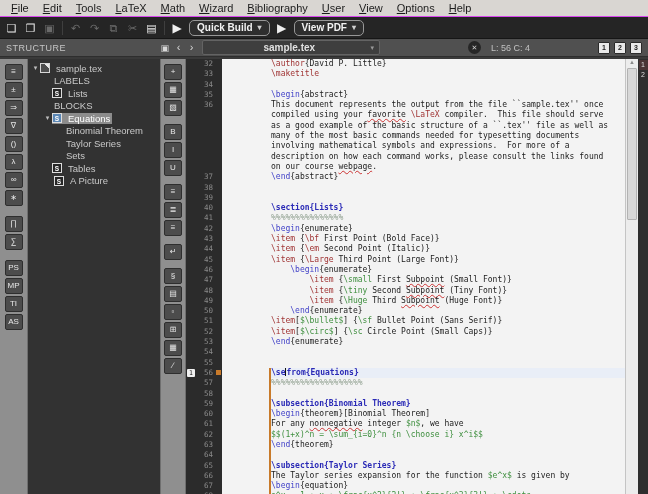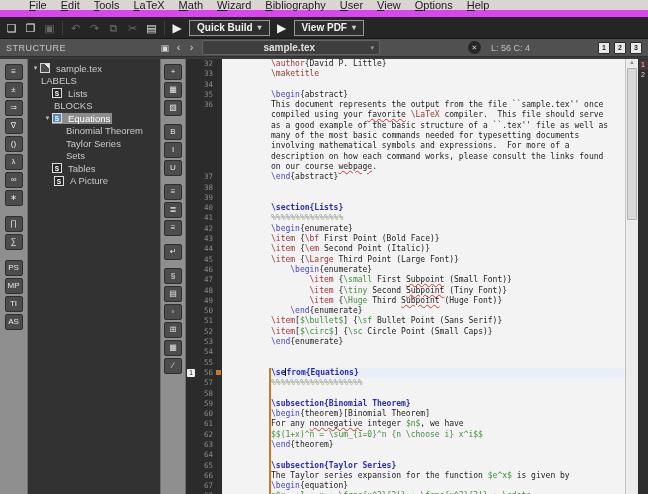--- a/index.html
+++ b/index.html
@@ -2,36 +2,36 @@
 <html><head>
 <meta charset="utf-8">
 <style>
   * { box-sizing: border-box; margin: 0; padding: 0; }
   html,body { background:#4a4a4a; }
   .app { position:relative; width:648px; height:494px; overflow:hidden;
          font-family:"Liberation Sans", sans-serif; background:#3a3a3a; }
 
   
   .menubar { height:17px; background:#d9d6d2; display:flex; align-items:center;
-             padding-left:22px; border-bottom:7px solid #d946ef; }
+             padding-left:4px; border-bottom:1px solid #d946ef; }
   .menu-item { font-size:11px; color:#1c1c1c; padding:0 7px; cursor:default; }
   .menu-item u { text-decoration:underline; }
 
   
   .toolbar { height:22px; background:#252525; display:flex; align-items:center;
              padding-left:2px; border-bottom:1px solid #161616; }
   .tb-icons { display:flex; align-items:center; }
   .tbi { width:19px; height:18px; background:transparent; border:none; color:#e6e6e6;
          font-size:11px; line-height:18px; text-align:center; cursor:default; }
   .tbi.dis { color:#6a6a6a; }
   .tbsep { width:1px; height:14px; background:#3f3f3f; margin:0 3px; display:inline-block; }
   .runbtn { background:transparent; border:none; color:#efefef; font-size:12px;
             width:18px; height:18px; line-height:18px; text-align:center; }
   .dropbox { display:inline-flex; align-items:center; gap:5px; border:1px solid #979797;
-             border-radius:0; background:#2e2e2e; color:#f2f2f2; font-weight:bold;
+             border-radius:5px; background:#2e2e2e; color:#f2f2f2; font-weight:bold;
              font-size:10px; padding:1px 7px; margin:0 3px; height:16px; }
   .dropbox .dd { font-size:8px; color:#cfcfcf; }
 
   
   .tabbar { height:18px; background:#505050; display:flex; align-items:center;
             border-bottom:1px solid #2e2e2e; }
   .structlabel { flex:0 0 158px; font-size:9px; letter-spacing:0.5px; color:#c6c6c6;
                  padding-left:6px; }
   .tbsm { background:transparent; border:none; color:#d8d8d8; font-size:9px; width:14px;
           height:14px; line-height:14px; text-align:center; }
@@ -198,21 +198,21 @@
         <button class="rico">AS</button>
       </div>
     <div class="structure" id="tree">
         <div class="titem" style="padding-left: 3px;">
           <span class="texp">▾</span>
           <span class="tsel-wrap">
             <span class="fico"></span>
             <span class="tlab">sample.tex</span>
           </span>
         </div>
-        <div class="titem" style="padding-left: 2px;">
+        <div class="titem" style="padding-left: 15px;">
           <span class="texp"></span>
           <span class="tsel-wrap">
             <span class="tlab">LABELS</span>
           </span>
         </div>
         <div class="titem" style="padding-left: 15px;">
           <span class="texp"></span>
           <span class="tsel-wrap">
             <span class="sico">S</span>
             <span class="tlab">Lists</span>

